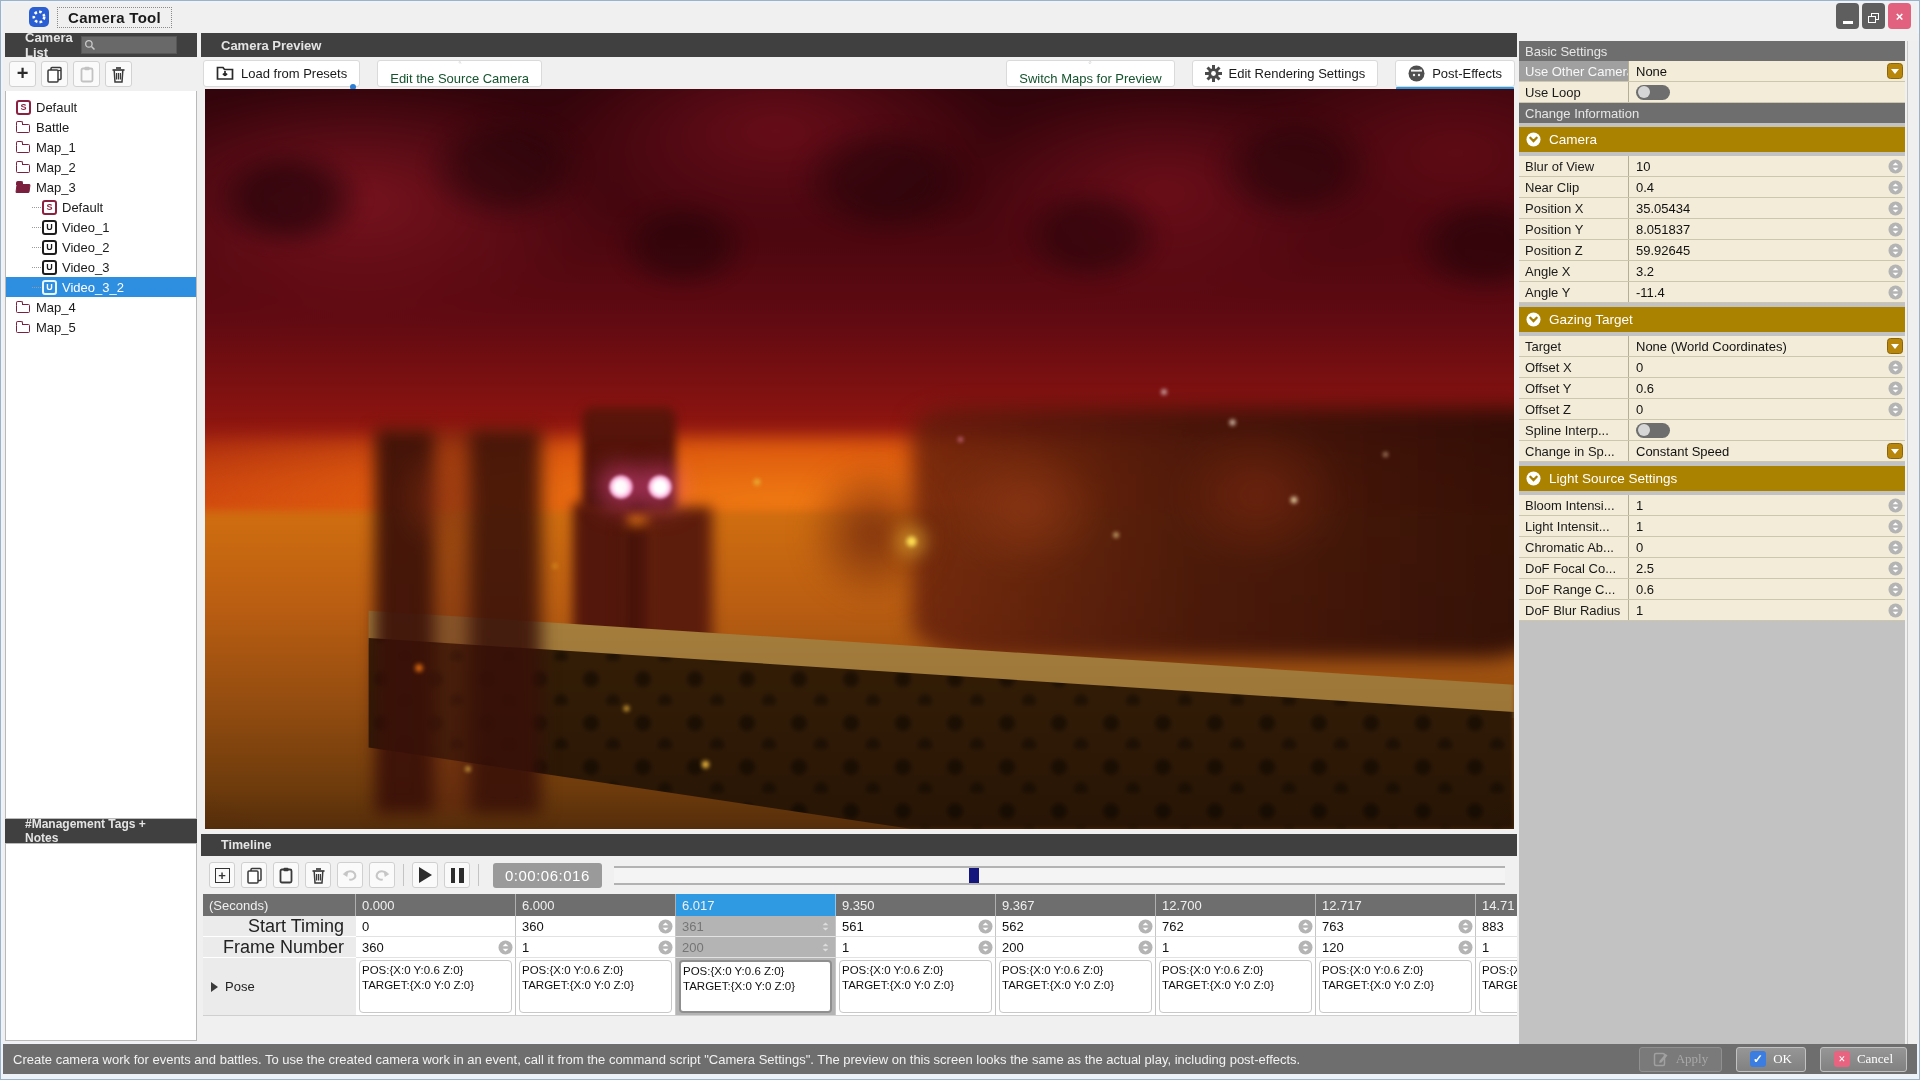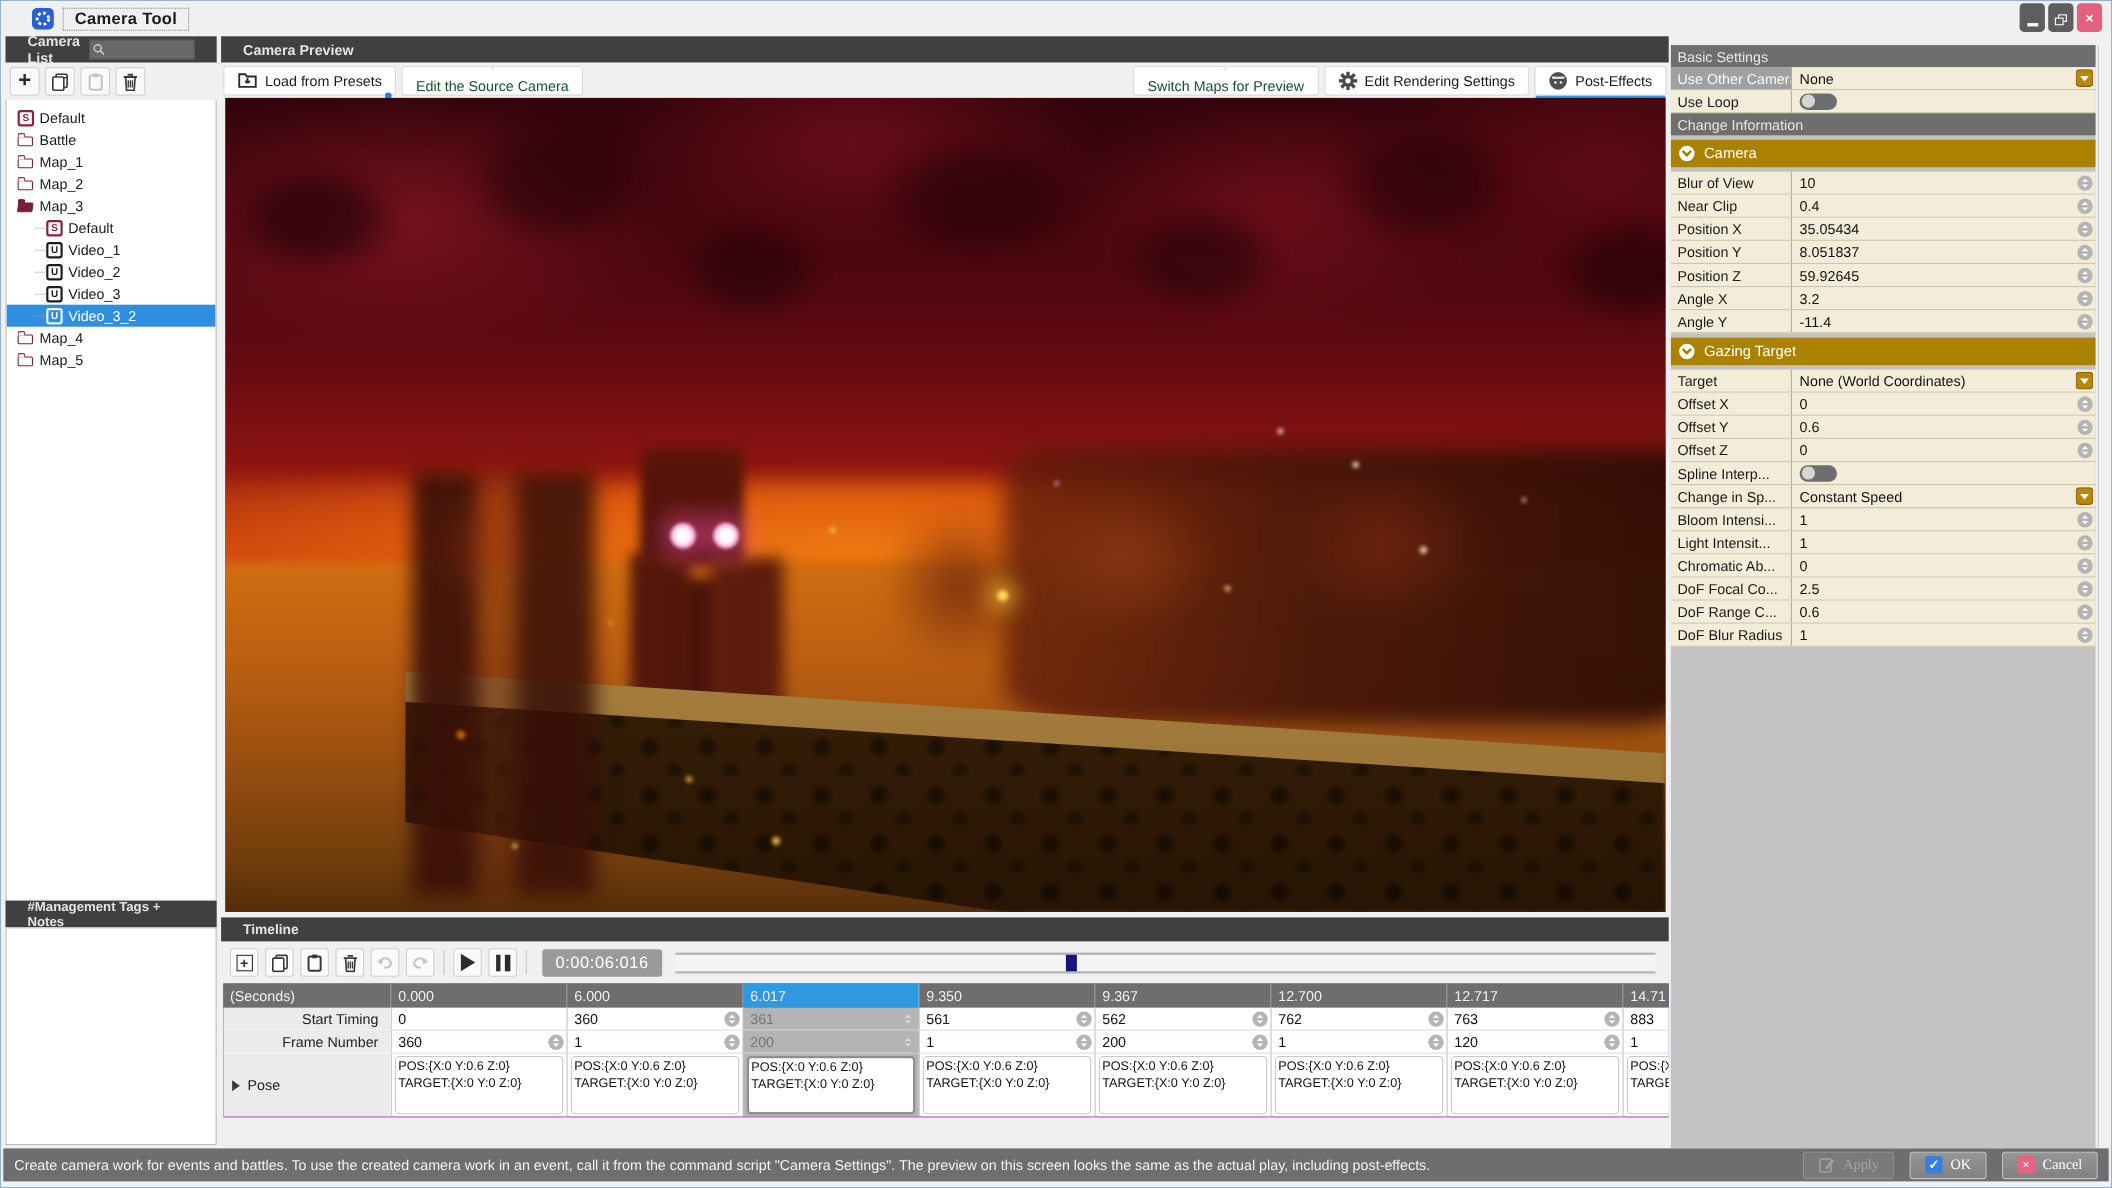--- a/index.html
+++ b/index.html
@@ -46,21 +46,21 @@
   .fbody { position:absolute; left:0; top:4px; width:14px; height:9px; border:1.7px solid #7a1f3d; border-radius:1.5px; background:#fff; }
   .ftab { position:absolute; left:0; top:1px; width:7px; height:4px; border:1.7px solid #7a1f3d; border-bottom:none; border-radius:2px 2px 0 0; background:#fff; }
   .folder-open .fbody { background:#7a1f3d; transform:skewX(-8deg); }
   .folder-open .ftab { background:#7a1f3d; }
   .notes-head { height:24px; font-size:12px; }
   .notes-box { flex:1; background:#fff; border:1px solid #b9b9b9; }
 
   
   .center-panel { position:absolute; left:200px; top:32px; width:1316px; height:1011px; }
   .cp-head { height:24px; }
-  .cp-toolbar { height:32px; background:#f0f0f0; display:flex; align-items:center; padding:0 2px; gap:5px; }
+  .cp-toolbar { height:32px; background:#f0f0f0; display:flex; align-items:center; padding:0 2px; gap:17px; }
   .pbtn { height:27px; background:#fff; border:1px solid #dadada; border-radius:3px; display:flex; align-items:center; gap:7px; padding:0 12px; font-size:13px; color:#1a1a1a; position:relative; }
   .pbtn.disabled { color:#14532d;flex-direction:column; }
   .pbtn .bluedot { position:absolute; right:3px; bottom:-4px; width:6px; height:6px; border-radius:50%; background:#2a7fd4; }
   .pbtn.active-tab::after { content:""; position:absolute; left:0; right:0; bottom:-4px; height:3px; background:#2b9ce2; border-radius:1px; }
   .cp-spacer { margin-left:auto; }
 
   
   .viewport { position:relative; width:1309px; height:740px; margin-left:4px; background:#000; overflow:hidden; }
   .sc { position:absolute; }
   .sc-sky { left:-3%; top:-4%; width:106%; height:68%; filter:blur(12px);
@@ -126,21 +126,21 @@
   .time-chip { background:#9a9a9a; color:#fff; border-radius:3px; font-size:15px; padding:4px 12px; margin:0 6px; letter-spacing:.5px; }
   .scrubber { flex:1; height:19px; background:#f4f4f4; border-top:2px solid #b2b2b2; border-bottom:2px solid #b2b2b2; position:relative; margin-right:4px; }
   .playhead { position:absolute; top:0; width:10px; height:100%; background:#15157e; }
 
   
   .tl-table { display:flex; width:1314px; margin-left:2px; background:#a21caf; overflow:hidden; border-bottom:1px solid #cfcfcf; }
   .tl-labelcol { width:153px; flex:none; display:flex; flex-direction:column; }
   .tl-col { width:160px; flex:none; display:flex; flex-direction:column; }
   .tl-hcell { height:22px; background:#6e6e6e; color:#f0f0f0; font-size:13px; display:flex; align-items:center; padding:0 6px; border-right:1px solid rgba(255,255,255,.45); }
   .tl-col.sel .tl-hcell { background:#2f99e2; }
-  .tl-lcell { height:21px; background:#ebebeb; border-bottom:1px solid #fff; display:flex; align-items:center; justify-content:flex-end; padding-right:12px; font-size:13px; color:#222; }
+  .tl-lcell { height:21px; background:#ebebeb; border-bottom:1px solid #fff; display:flex; align-items:center; justify-content:flex-end; padding-right:12px; font-size:18px; color:#222; }
   .tl-posel { flex:1; background:#ebebeb; display:flex; align-items:center; padding-left:8px; gap:7px; font-size:13px; color:#222; }
   .pose-tri { width:0; height:0; border-left:7px solid #3a3a3a; border-top:5px solid transparent; border-bottom:5px solid transparent; }
   .tl-cell { height:21px; background:#fff; border-right:1px solid #c6c6c6; border-bottom:1px solid #e2e2e2; display:flex; align-items:center; padding:0 2px 0 6px; font-size:13px; color:#111; }
   .tl-cell .val { flex:1; }
   .tl-col.sel .tl-cell { background:#b4b4b4; color:#757575; }
   .tl-posecell { height:57px; background:#fff; border-right:1px solid #c6c6c6; padding:2px 3px; }
   .tl-col.sel .tl-posecell { background:#b4b4b4; }
   .pose-box { width:100%; height:100%; background:#fff; border:1px solid #c8c8c8; border-radius:4px; padding:2px 2px; font-size:11.5px; line-height:1.28; color:#111; overflow:hidden; word-break:break-word; }
   .tl-col.sel .pose-box { border:2px solid #8f8f8f; }
   .spin { display:inline-flex; flex:none; } .sel .spin { opacity:.55; }
@@ -822,20 +822,27 @@
         <div class="set-row">
           <span class="set-label">Change in Sp...</span>
           <span class="set-value">Constant Speed</span>
           <span class="set-ctrl">
             <svg width="16" height="16" viewBox="0 0 16 16">
               <rect x="0.5" y="0.5" width="15" height="15" rx="3" fill="#b8860b" stroke="#8a6508"></rect>
               <path d="M4 6 12 6 8 11Z" fill="#fff"></path>
             </svg>
           </span>
         </div>
+        <div class="set-section">
+          <svg width="15" height="15" viewBox="0 0 16 16">
+            <circle cx="8" cy="8" r="7.5" fill="#fff"></circle>
+            <path d="M4.6 6.2 8 9.7 11.4 6.2" fill="none" stroke="#a87f00" stroke-width="2.4" stroke-linecap="round"></path>
+          </svg>
+          <span>Light Source Settings</span>
+        </div>
         <div class="set-row">
           <span class="set-label">Bloom Intensi...</span>
           <span class="set-value">1</span>
           <span class="set-ctrl">
             <svg width="15" height="15" viewBox="0 0 15 15">
               <circle cx="7.5" cy="7.5" r="7" fill="#b4b4b4"></circle>
               <path d="M4.6 6.3 7.5 3.5 10.4 6.3Z" fill="#fff"></path>
               <path d="M4.6 8.7 7.5 11.5 10.4 8.7Z" fill="#fff"></path>
             </svg>
           </span>

